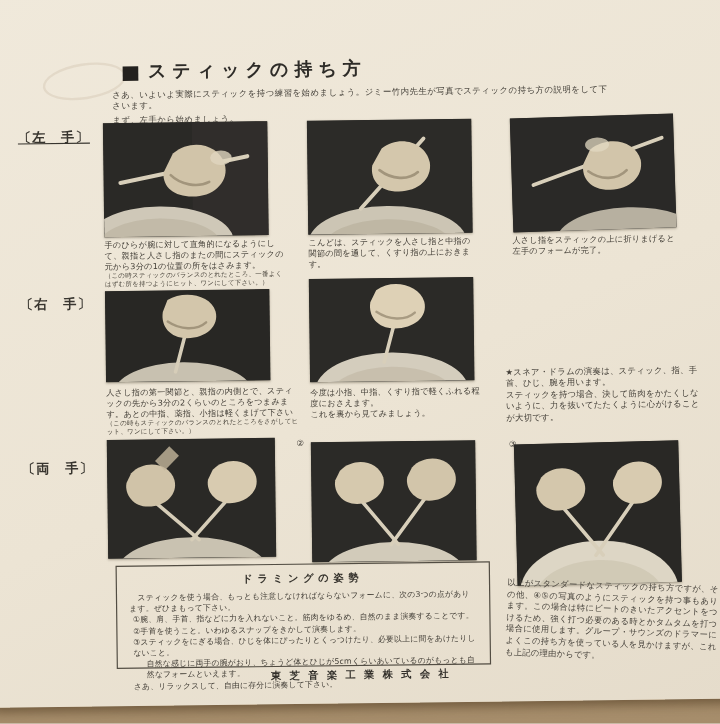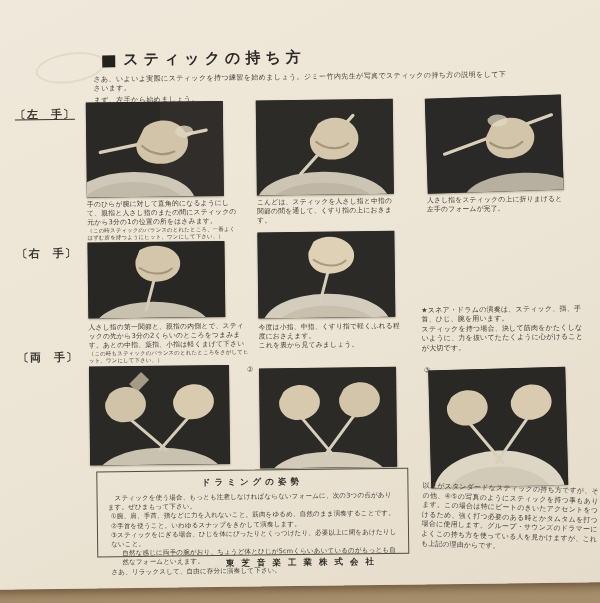--- a/index.html
+++ b/index.html
@@ -72,21 +72,21 @@
 
     <div class="sq"></div>
     <h1 class="title">スティックの持ち方</h1>
     <div class="intro">
       <p>さあ、いよいよ実際にスティックを持つ練習を始めましょう。ジミー竹内先生が写真でスティックの持ち方の説明をして下さいます。</p>
       <p>まず、左手から始めましょう。</p>
     </div>
 
     <div class="rowlabel" style="left:17px;top:104px;text-decoration:underline;">〔左　手〕</div>
     <div class="rowlabel" style="left:17px;top:243px;">〔右　手〕</div>
-    <div class="rowlabel" style="left:17px;top:347px;">〔両　手〕</div>
+    <div class="rowlabel" style="left:17px;top:380px;">〔両　手〕</div>
 
     <div class="photo" style="left:88px;top:100px;width:137px;height:95px;">
       <svg viewBox="0 0 137 95" preserveAspectRatio="none">
         <rect width="137" height="95" fill="#2a2926"></rect>
         <rect x="74" width="63" height="95" fill="#343230" opacity="0.55"></rect>
         <ellipse cx="46" cy="100" rx="62" ry="30" fill="#cfc8b8"></ellipse>
         <ellipse cx="46" cy="104" rx="52" ry="24" fill="#b9b09c" opacity="0.6"></ellipse>
         <line x1="14" y1="50" x2="120" y2="29" stroke="#d8cfba" stroke-width="3.4" stroke-linecap="round"></line>
         <path d="M58,26 C74,13 96,19 101,35 C105,49 93,61 77,62 C60,63 49,55 50,42 Z" fill="#d1c4a9"></path>
         <path d="M56,44 C64,52 78,55 88,50" stroke="#a2957c" stroke-width="2.2" fill="none" stroke-linecap="round"></path>

